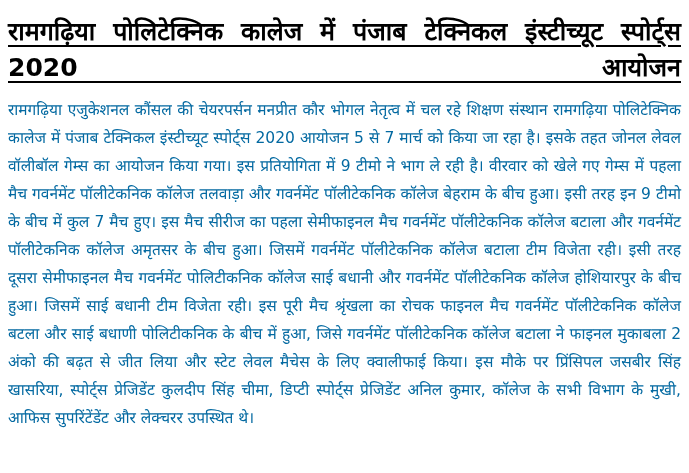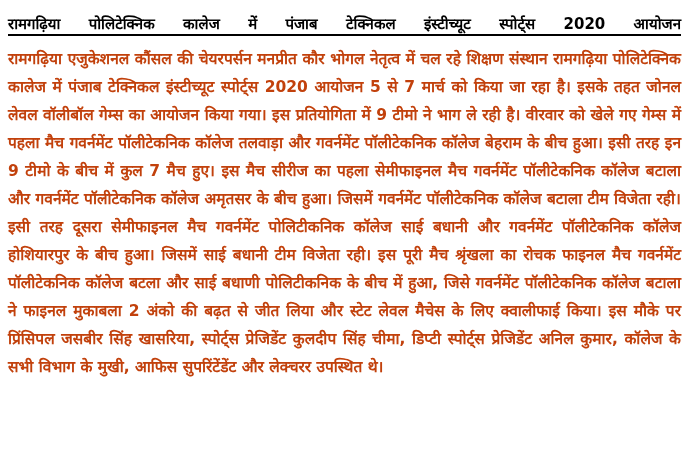--- a/index.html
+++ b/index.html
@@ -13,37 +13,36 @@
     height: 473px;
     box-sizing: border-box;
     background: #ffffff;
     color: #000000;
     font-family: "DejaVu Sans", sans-serif;
     padding: 14px 8px 0 8px;
     overflow: hidden;
   }
   .title {
     margin: 0 0 9px 0;
-    font-size: 15px;
+    font-size: 25px;
     font-weight: bold;
     line-height: 1.45;
     color: #000000;
     text-align: justify;
     text-align-last: justify;
     text-decoration: underline;
     text-decoration-thickness: 2px;
     text-underline-offset: 5px;
   }
   .body-text {
     margin: 0;
     font-size: 15.5px;
     line-height: 28px;
     text-align: justify;
-    color: #c2410c;
-    font-weight: bold;
+    color: #0369a1;
   }
 </style>
 </head>
 <body>
 
 <div class="page">
   <h1 class="title">रामगढ़िया पोलिटेक्निक कालेज में पंजाब टेक्निकल इंस्टीच्यूट स्पोर्ट्स 2020 आयोजन</h1>
   <p class="body-text">रामगढ़िया एजुकेशनल कौंसल की चेयरपर्सन मनप्रीत कौर भोगल नेतृत्व में चल रहे शिक्षण संस्थान रामगढ़िया पोलिटेक्निक कालेज में पंजाब टेक्निकल इंस्टीच्यूट स्पोर्ट्स 2020 आयोजन 5 से 7 मार्च को किया जा रहा है।  इसके तहत जोनल लेवल  वॉलीबॉल गेम्स का आयोजन किया गया। इस प्रतियोगिता में  9 टीमो ने भाग ले रही है।  वीरवार को खेले गए गेम्स  में पहला मैच गवर्नमेंट पॉलीटेकनिक कॉलेज तलवाड़ा और गवर्नमेंट पॉलीटेकनिक कॉलेज बेहराम के बीच हुआ। इसी तरह इन 9 टीमो के बीच में कुल 7 मैच हुए। इस मैच सीरीज का पहला सेमीफाइनल मैच गवर्नमेंट पॉलीटेकनिक कॉलेज बटाला और गवर्नमेंट पॉलीटेकनिक कॉलेज अमृतसर के बीच हुआ।  जिसमें गवर्नमेंट पॉलीटेकनिक कॉलेज बटाला टीम विजेता रही। इसी तरह  दूसरा सेमीफाइनल मैच गवर्नमेंट पोलिटीकनिक कॉलेज साई बधानी और गवर्नमेंट पॉलीटेकनिक कॉलेज होशियारपुर के बीच हुआ। जिसमें साई बधानी टीम विजेता रही। इस पूरी मैच श्रृंखला का रोचक फाइनल मैच गवर्नमेंट पॉलीटेकनिक कॉलेज बटला और साई बधाणी पोलिटीकनिक के बीच में हुआ, जिसे गवर्नमेंट पॉलीटेकनिक कॉलेज बटाला ने फाइनल मुकाबला 2 अंको की बढ़त से जीत लिया और स्टेट लेवल मैचेस के लिए क्वालीफाई किया।  इस मौके पर  प्रिंसिपल जसबीर सिंह खासरिया, स्पोर्ट्स प्रेजिडेंट कुलदीप सिंह चीमा, डिप्टी स्पोर्ट्स प्रेजिडेंट अनिल कुमार, कॉलेज के सभी विभाग के मुखी, आफिस सुपरिंटेंडेंट और लेक्चरर उपस्थित थे।</p>
 </div>
 

